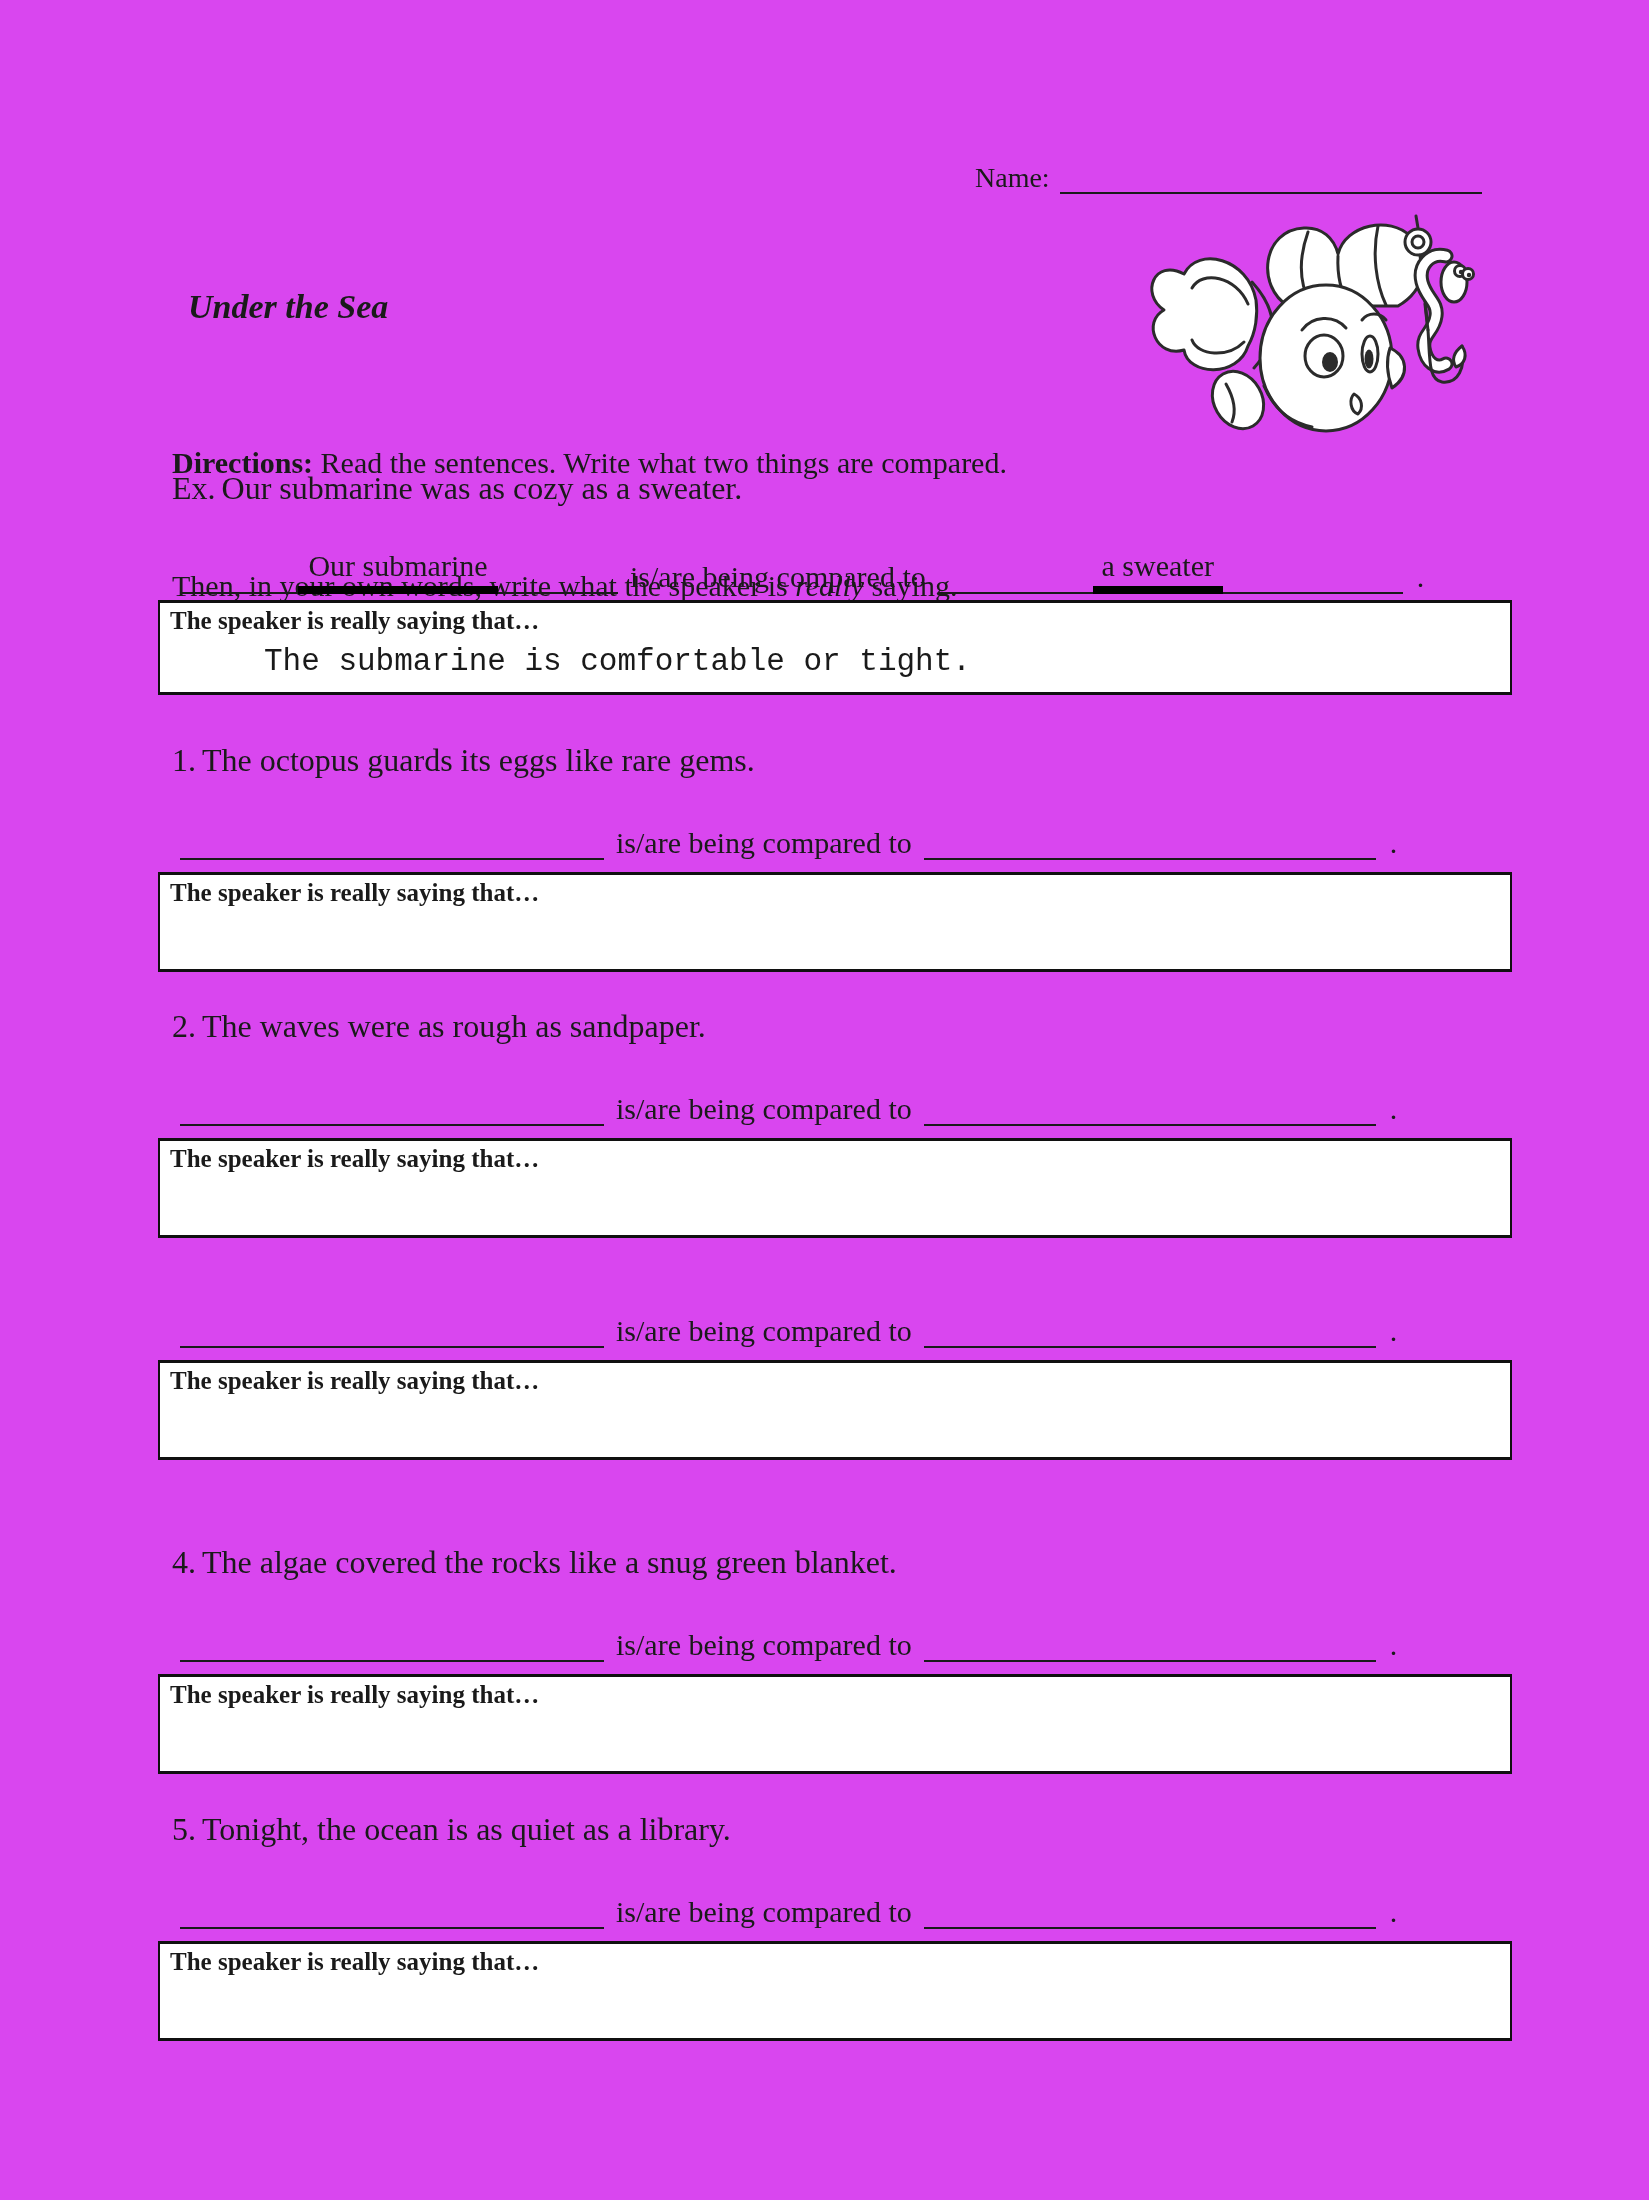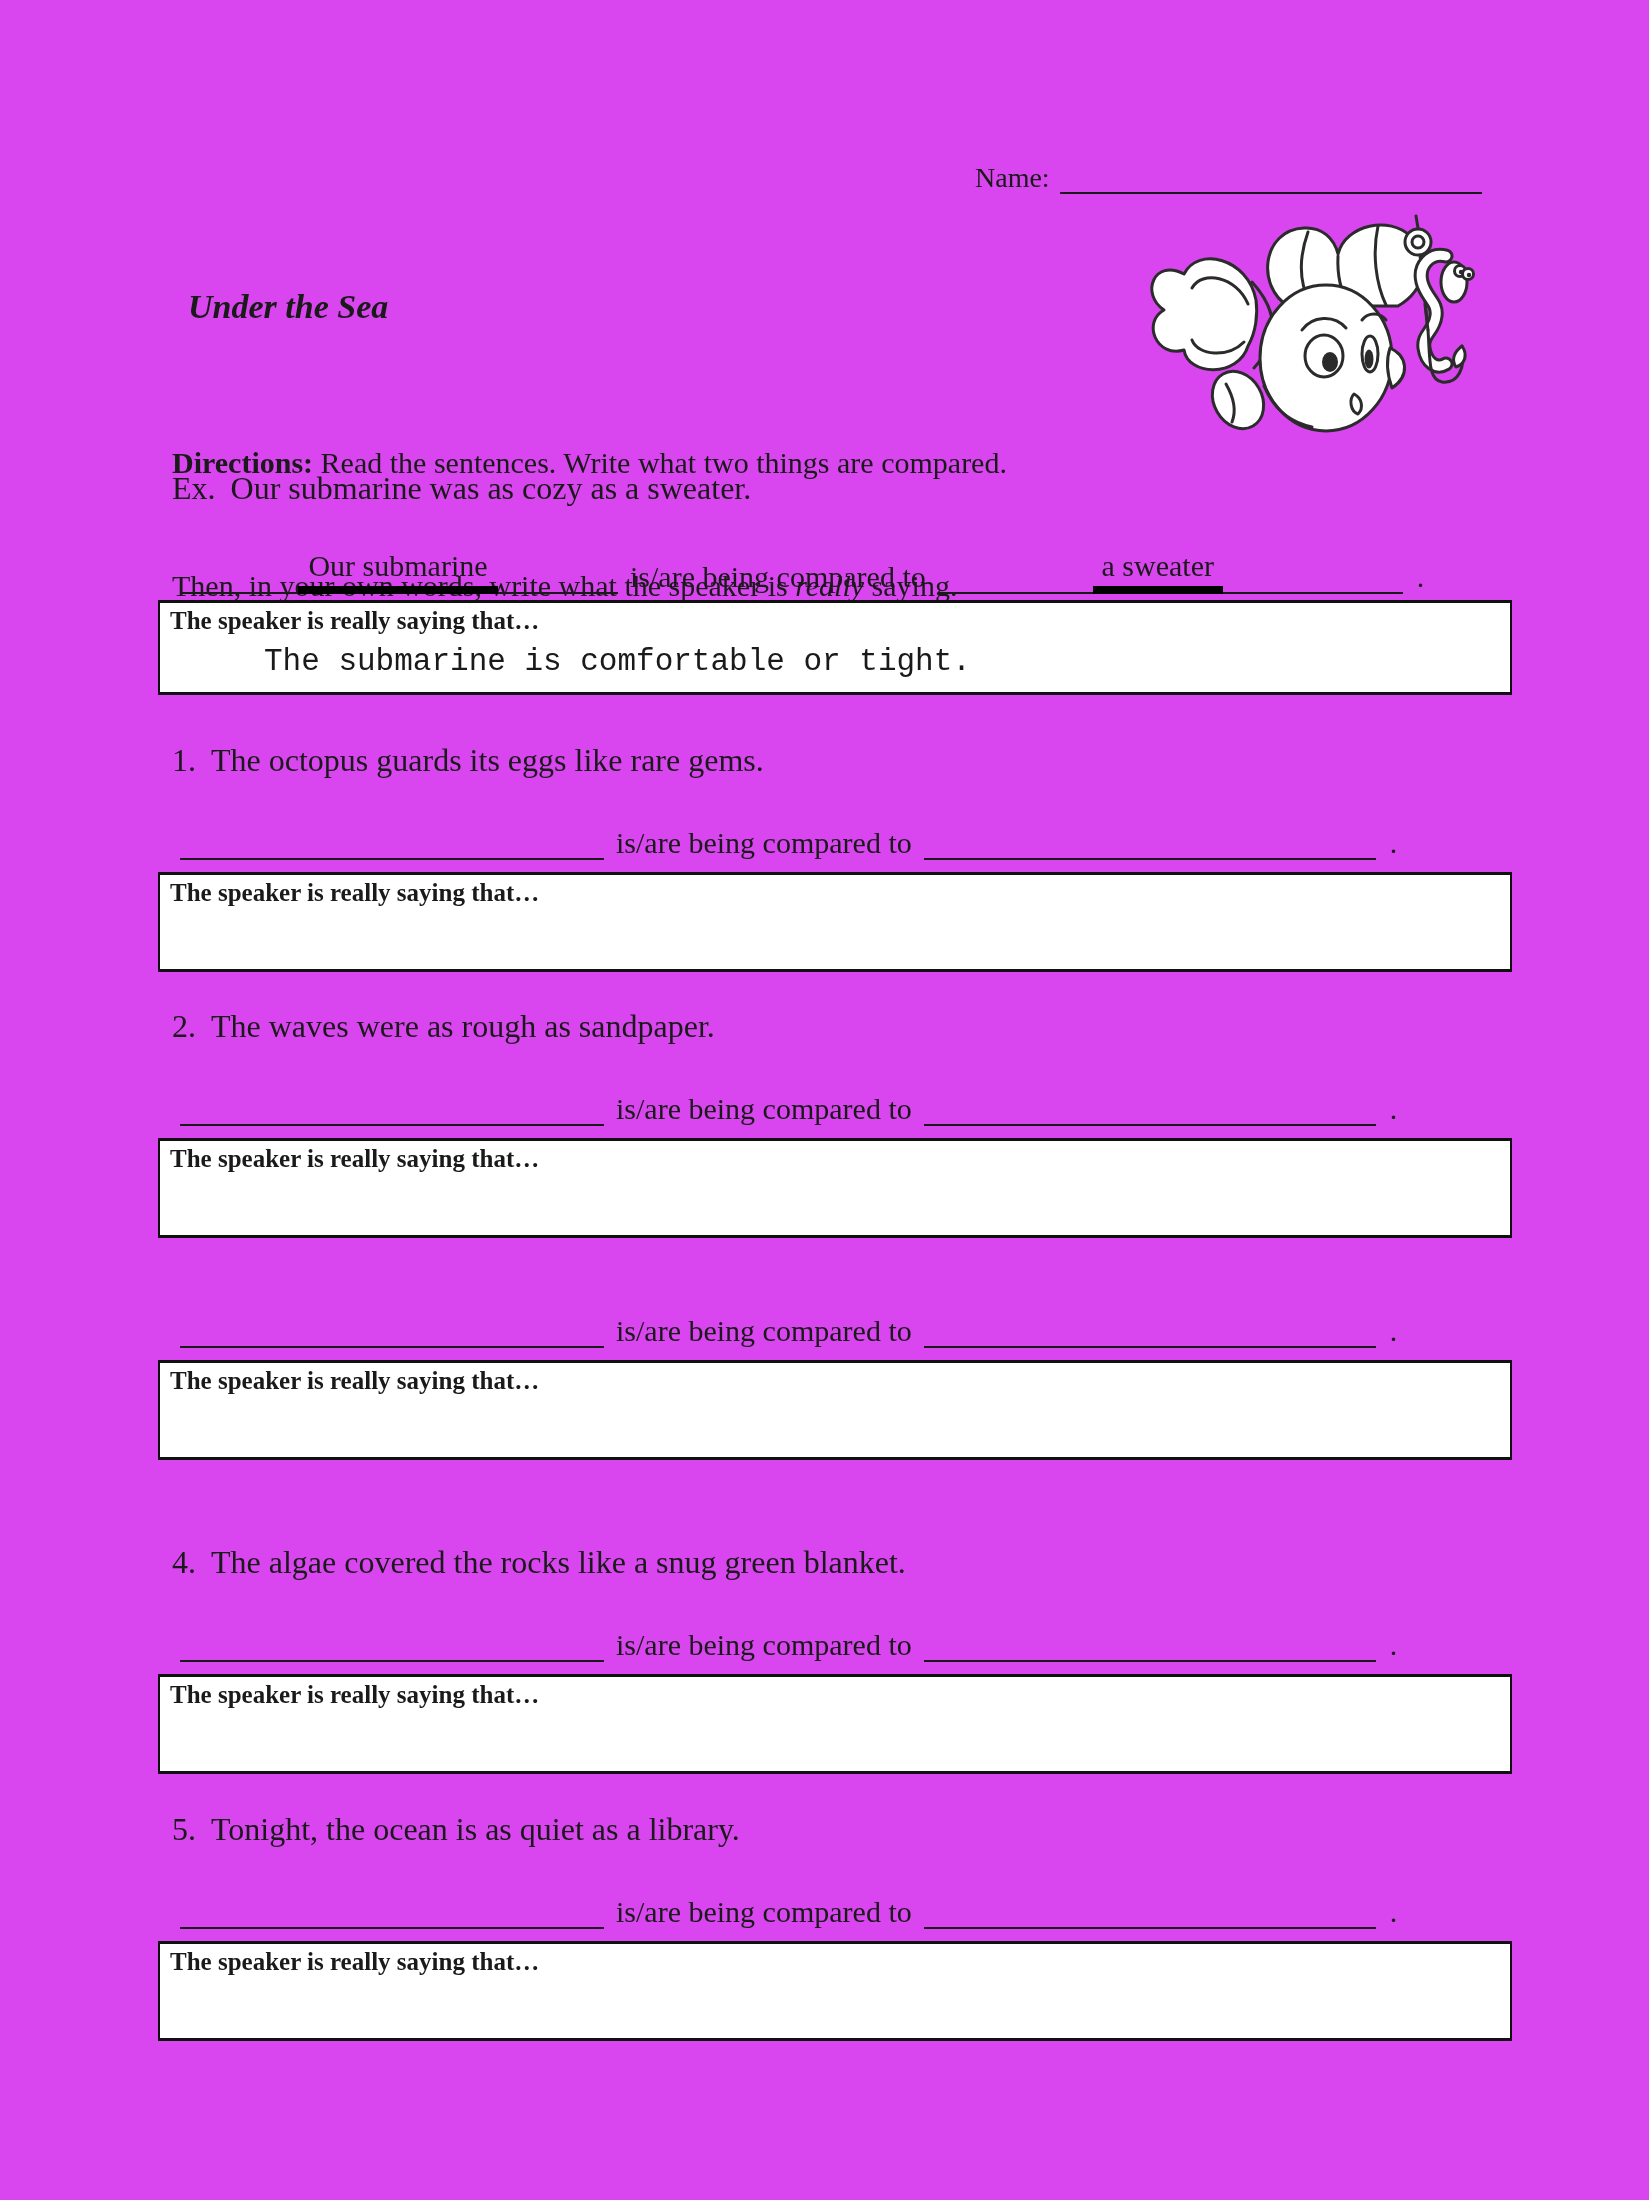--- a/index.html
+++ b/index.html
@@ -18,21 +18,21 @@
   .subtitle{position:absolute;left:188px;top:288px;font-size:34px;font-weight:bold;font-style:italic;}
 
   
   .directions{position:absolute;left:172px;top:360px;font-size:30px;line-height:41px;white-space:pre-wrap;}
   .directions .dir-label{font-weight:bold;}
   .directions .em{font-style:italic;}
 
   
   .qblock{position:absolute;left:158px;width:1354px;}
   .sentence{margin-left:14px;font-size:32px;height:46px;white-space:nowrap;}
-  .q-label{margin-right:15px;}
+  .q-label{margin-right:6px;}
   .compare-row{margin-left:22px;margin-top:32px;height:40px;font-size:30px;white-space:nowrap;}
   .blank{display:inline-block;height:38px;border-bottom:2px solid #1a1a1a;vertical-align:bottom;}
   .answer{display:inline-block;height:38px;line-height:36px;border-bottom:8px solid #000000;vertical-align:bottom;text-align:center;font-size:30px;white-space:nowrap;}
   .mid{margin:0 12px;}
   .period{margin-left:14px;}
 
   .bl-ex-lead{width:118px}
   .aw-left{width:200px}
   .bl-ex-t1{width:120px}
   .bl-ex-2{width:155px}

